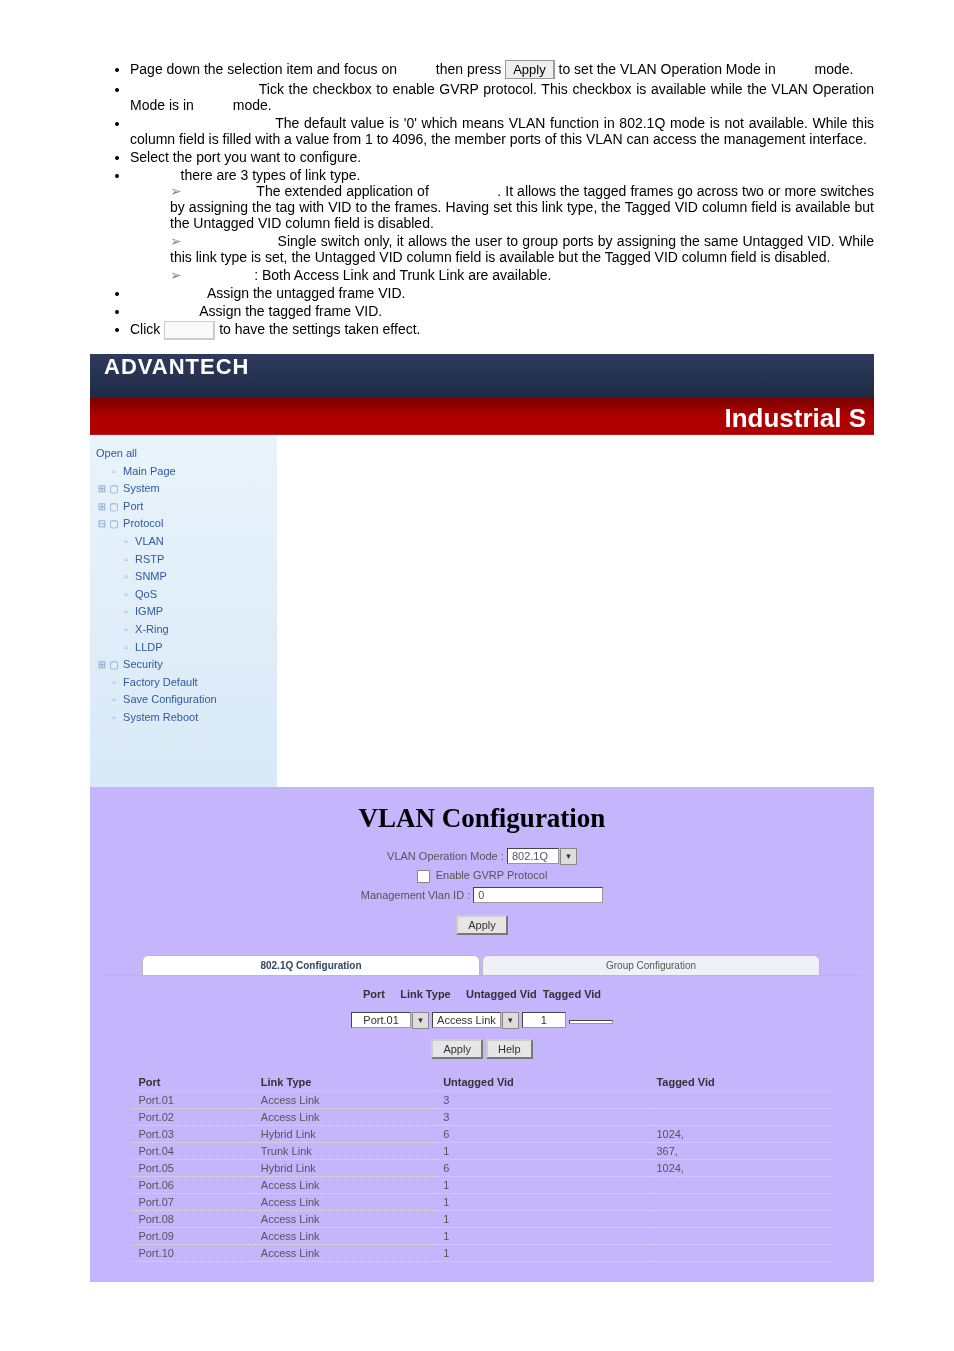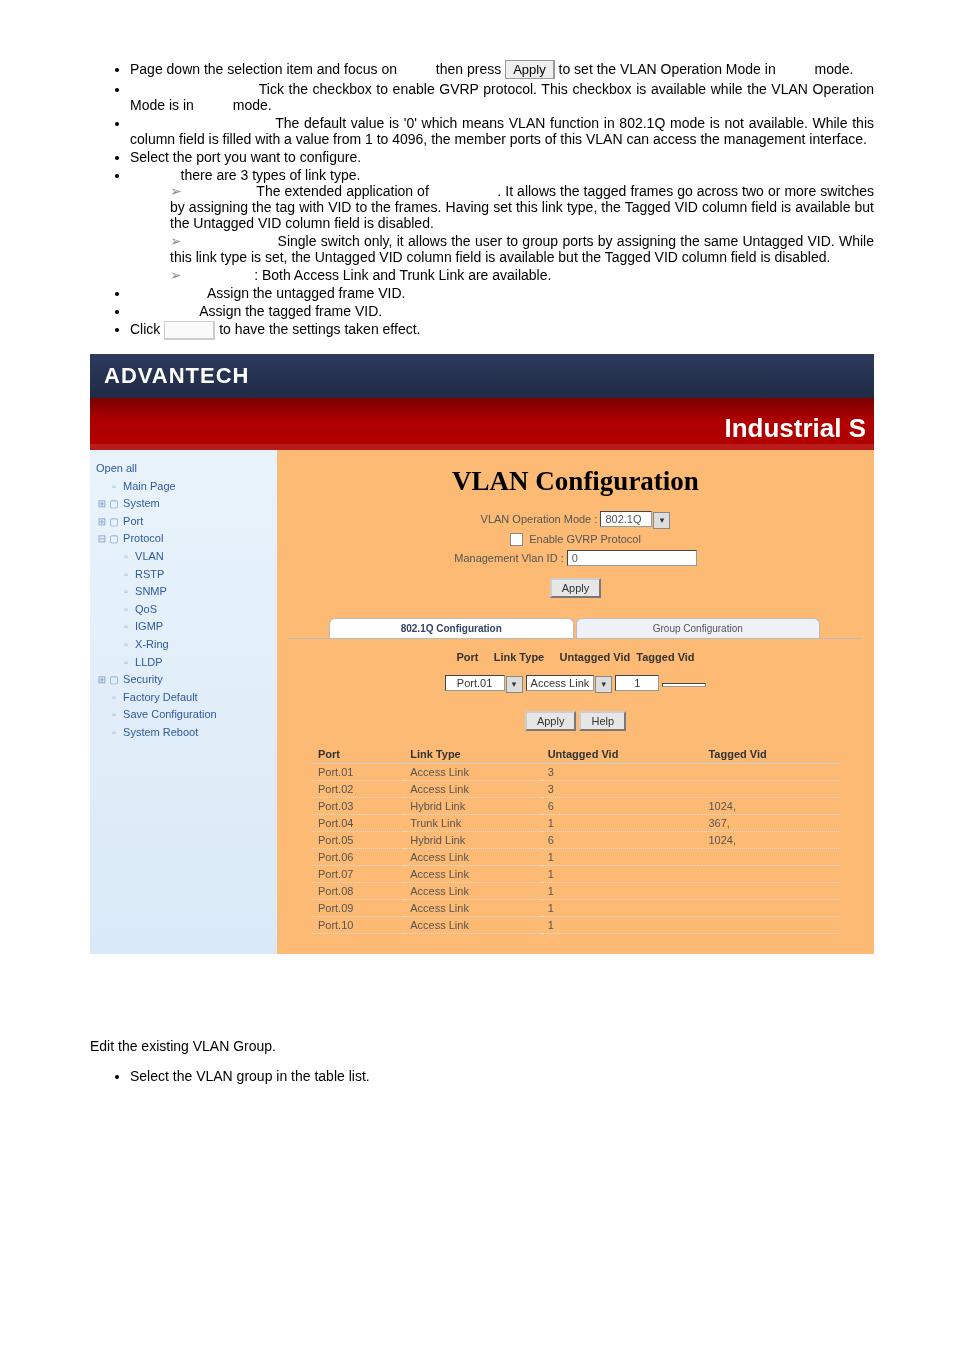--- a/index.html
+++ b/index.html
@@ -62,47 +62,48 @@
     margin-top: 14px;
     width: 100%;
     font-family: Verdana, Arial, sans-serif;
     font-size: 11px;
     color: #333;
   }
   .shot-top {
     background: linear-gradient(#2e3b5e,#1f2a44);
     height: 44px;
     display: flex;
-    align-items: center;
+    align-items: flex-start;
     padding-left: 14px;
   }
   .brand {
     color: #fff;
     font-family: Arial, sans-serif;
     font-size: 22px;
     font-weight: bold;
     letter-spacing: 1px;
   }
   .red-band {
     background: linear-gradient(#7a0000,#b00000,#b00000);
-    height: 46px;
+    height: 36px;
     display: flex;
     justify-content: flex-end;
     align-items: flex-end;
     padding-right: 8px;
   }
   .industrial {
     color: #fff;
     font-family: Arial Black, Arial, sans-serif;
     font-size: 26px;
     font-weight: 900;
   }
   .shot-body {
     display: flex;
-    border-top: 6px solid #b91c1c;
+    border-top: 1px solid #b91c1c;
+    flex-direction: column;
   }
   .sidebar {
     width: 175px;
     background: linear-gradient(#e9f3fb,#d9e9f7);
     padding: 10px 6px 60px 6px;
     font-size: 11px;
     color: #2e5a9e;
     line-height: 1.6;
   }
   .sidebar .folder-icon, .sidebar .page-icon, .sidebar .box-icon {
@@ -110,21 +111,21 @@
     width: 12px;
     text-align: center;
     color: #7a96c7;
     font-size: 10px;
   }
   .sidebar .lvl0 { padding-left: 0; }
   .sidebar .lvl1 { padding-left: 12px; }
   .sidebar .lvl2 { padding-left: 24px; }
   .main {
     flex: 1;
-    background: #fdba74;
+    background: #c4b5fd;
     padding: 16px 12px 20px 12px;
     position: relative;
   }
   .main h1 {
     font-family: "Times New Roman", serif;
     font-size: 27px;
     font-weight: bold;
     color: #000;
     margin: 0 0 14px 0;
     text-align: center;
@@ -357,21 +358,21 @@
           <b>Link Type</b>&nbsp;&nbsp;&nbsp;&nbsp;
           <b>Untagged Vid</b>&nbsp;
           <b>Tagged Vid</b>
         </div>
         <div class="form-row">
           <span class="sel">Port.01</span><span class="drop-btn">▾</span>
           <span class="sel">Access Link</span><span class="drop-btn">▾</span>
           <span class="small-input">1</span>
           <span class="small-input"></span>
         </div>
-        <div class="center" style="margin-top:18px;">
+        <div class="center" style="margin-top:10px;">
           <span class="apply-btn">Apply</span>
           <span class="help-btn">Help</span>
         </div>
 
         <table class="ports">
           <thead>
               <tr>
             <th>Port</th>
             <th>Link Type</th>
             <th>Untagged Vid</th>

